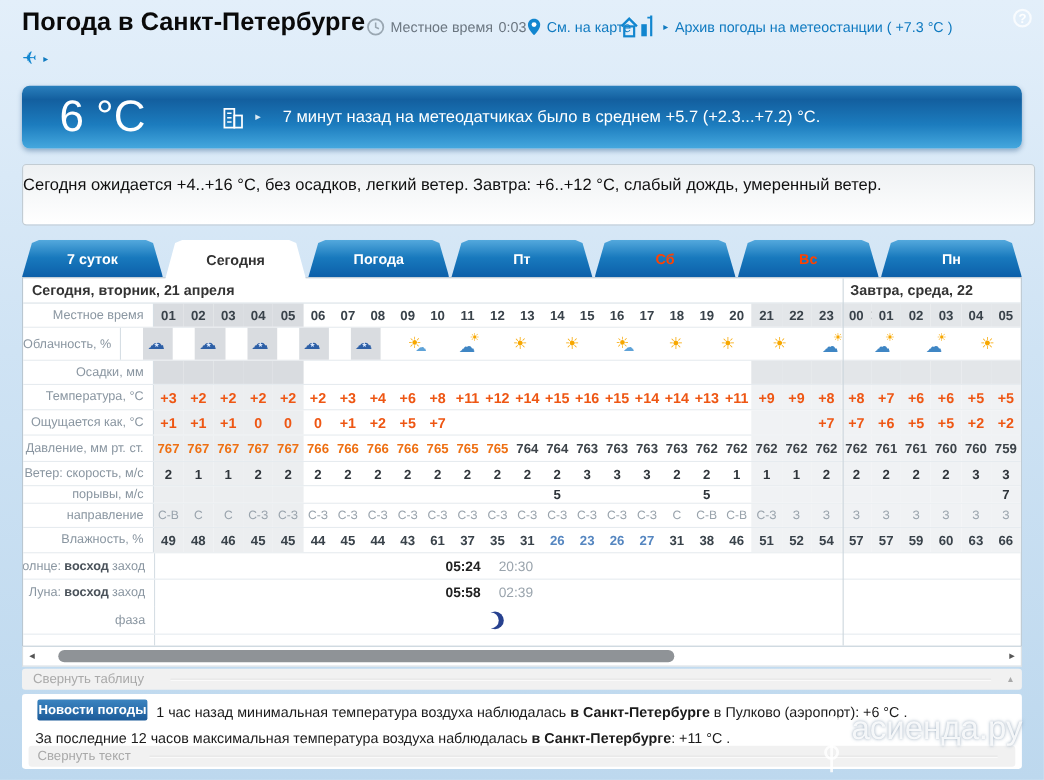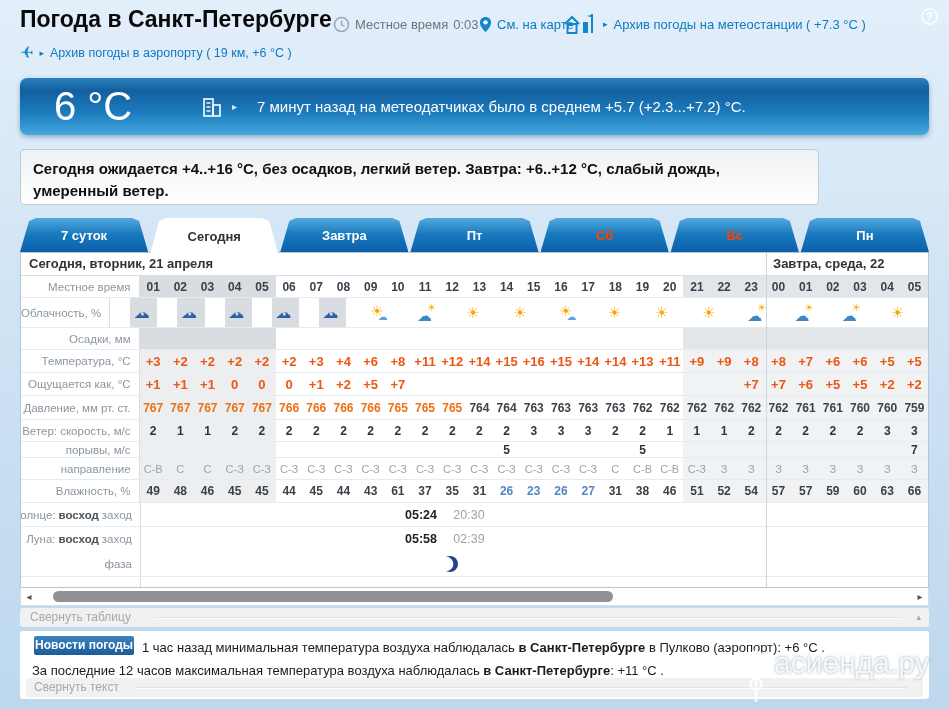--- a/index.html
+++ b/index.html
@@ -23,23 +23,23 @@
 
   
   .banner{position:absolute;left:20px;top:78px;width:909px;height:57px;border-radius:7px;color:#fff;
           background:linear-gradient(180deg,#2a80bd 0%,#135f9f 22%,#1c7cbe 62%,#45a8de 100%);
           box-shadow:0 2px 5px rgba(25,75,125,.4);display:flex;align-items:center}
   .banner-temp{font-size:40px;margin-left:34px;width:148px}
   .banner-text{font-size:15px;margin-left:12px}
   .b-arr{color:rgba(255,255,255,.85);font-size:10px;margin:0 8px 0 10px}
 
   
-  .fbox{position:absolute;left:20px;top:149px;width:799px;height:56px;padding:8px 12px;
+  .fbox{position:absolute;left:20px;top:149px;width:921px;height:56px;padding:8px 0;
         background:linear-gradient(180deg,#eef1f3,#ffffff);border:1px solid #c2ccd3;border-radius:4px;
-        font-size:15px;font-weight:bold;color:#101010;line-height:1.45}
+        font-size:15px;font-weight:normal;color:#101010;line-height:1.45}
 
   
   .tabs{position:absolute;left:20px;top:218px;width:909px;height:36px;display:flex;gap:2px;z-index:5}
   .tab{flex:1;height:34px;display:flex;align-items:center;justify-content:center;cursor:pointer;
        background:linear-gradient(180deg,#54a9dd 0%,#1879bd 48%,#0c5fa9 100%);
        color:#fff;font-weight:bold;font-size:13px;
        clip-path:polygon(0 100%,9px 3px,16px 0,calc(100% - 16px) 0,calc(100% - 9px) 3px,100% 100%)}
   .tab.active{background:#fff;color:#333;height:36px}
   .tab.wkend{color:#ff4200}
   .help{position:absolute;right:11px;top:8px;width:17px;height:17px;border:2px solid rgba(255,255,255,.75);
@@ -153,42 +153,41 @@
     <line x1="29" y1="2" x2="29" y2="21" stroke="#1286cf" stroke-width="2"></line>
     <line x1="25.5" y1="4" x2="29" y2="4" stroke="#1286cf" stroke-width="1.6"></line>
   </svg>
   <span class="arr">▸</span>
   <a class="blue">Архив погоды на метеостанции ( +7.3 °C )</a>
 </div>
 
 <div class="subhdr">
   <span class="plane">✈</span>
   <span class="arr">▸</span>
-  <a class="blue">Архив погоды в аэропорту ( 19 км, +6 °C )</a>
 </div>
 
 <div class="banner">
   <div class="banner-temp">6 °C</div>
   <svg width="20" height="22" viewBox="0 0 20 22">
     <rect x="2" y="3" width="9" height="17" fill="none" stroke="#ffffff" stroke-width="1.6"></rect>
     <rect x="11" y="9" width="7" height="11" fill="none" stroke="#ffffff" stroke-width="1.6"></rect>
     <line x1="4.5" y1="7" x2="8.5" y2="7" stroke="#fff" stroke-width="1.4"></line>
     <line x1="4.5" y1="11" x2="8.5" y2="11" stroke="#fff" stroke-width="1.4"></line>
     <line x1="4.5" y1="15" x2="8.5" y2="15" stroke="#fff" stroke-width="1.4"></line>
   </svg>
   <span class="b-arr">▸</span>
   <div class="banner-text">7 минут назад на метеодатчиках было в среднем +5.7 (+2.3...+7.2) °C.</div>
 </div>
 
 <div class="fbox">Сегодня ожидается +4..+16 °C, без осадков, легкий ветер. Завтра: +6..+12 °C, слабый дождь, умеренный ветер.</div>
 
 <div class="tabs">
   <div class="tab">7 суток</div>
   <div class="tab active">Сегодня</div>
-  <div class="tab">Завтра</div>
+  <div class="tab">Погода</div>
   <div class="tab">Пт</div>
   <div class="tab wkend">Сб</div>
   <div class="tab wkend">Вс</div>
   <div class="tab">Пн</div>
 </div>
 <div class="help">?</div>
 
 <div class="twrap">
   <div class="daterow">
     <span class="today">Сегодня, вторник, 21 апреля</span>

